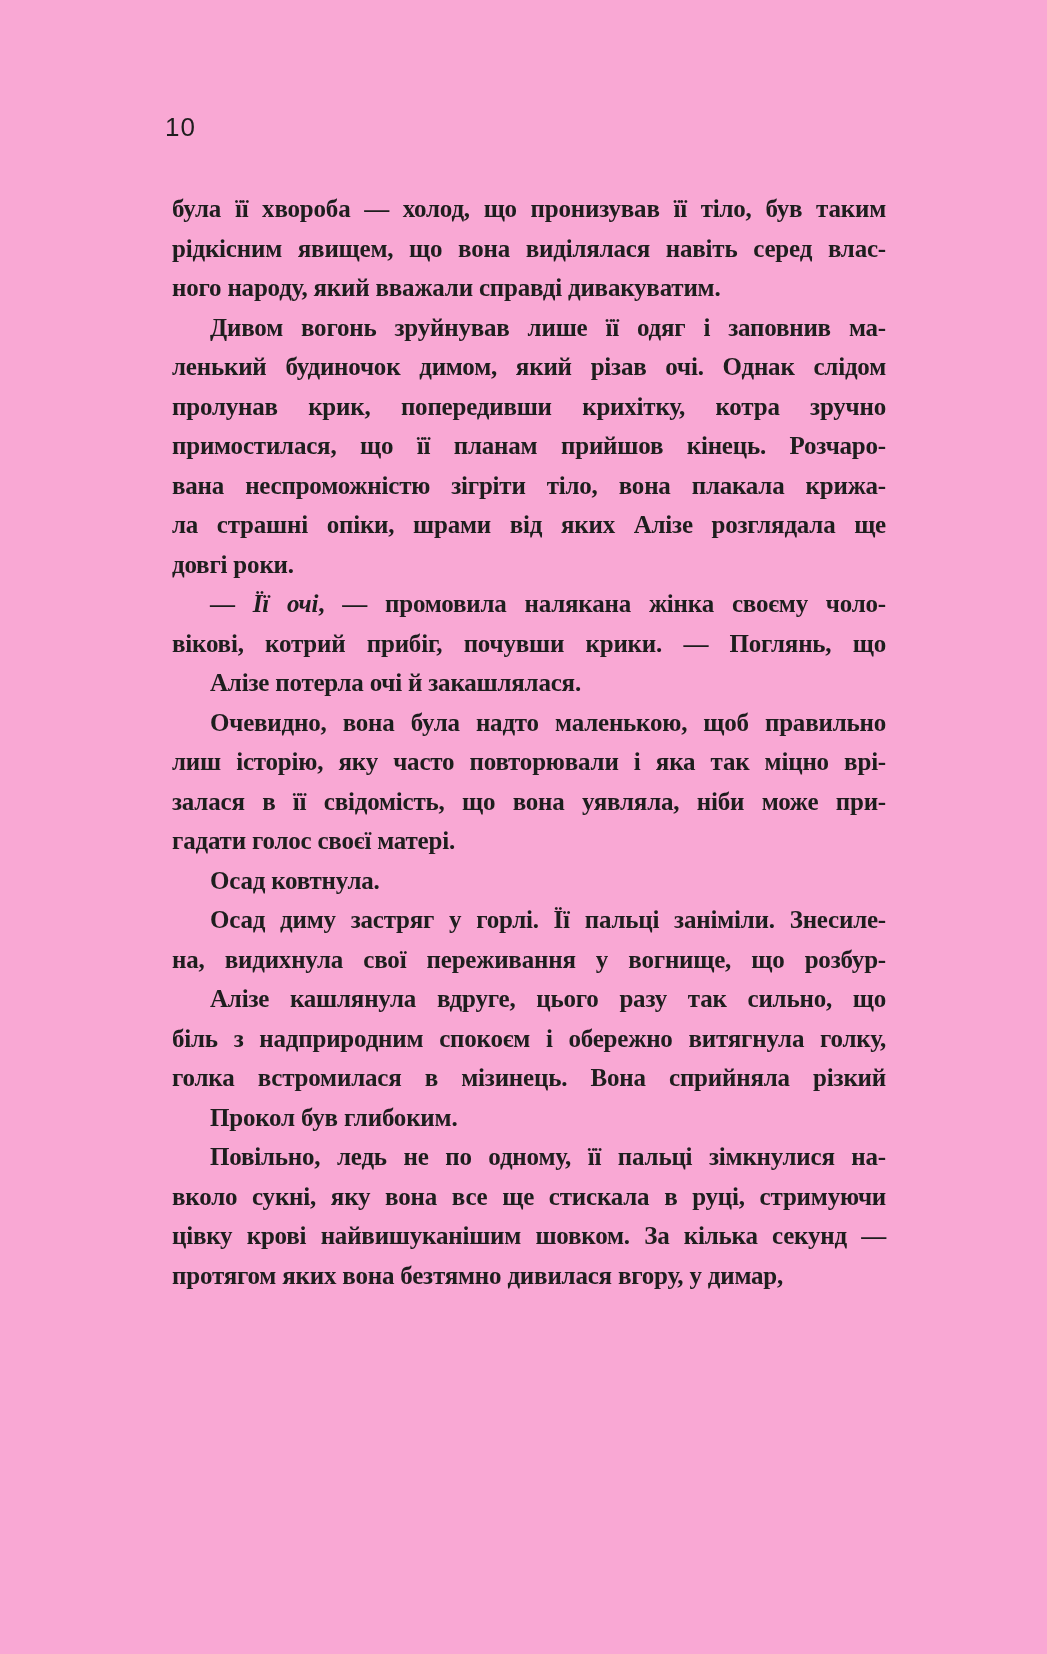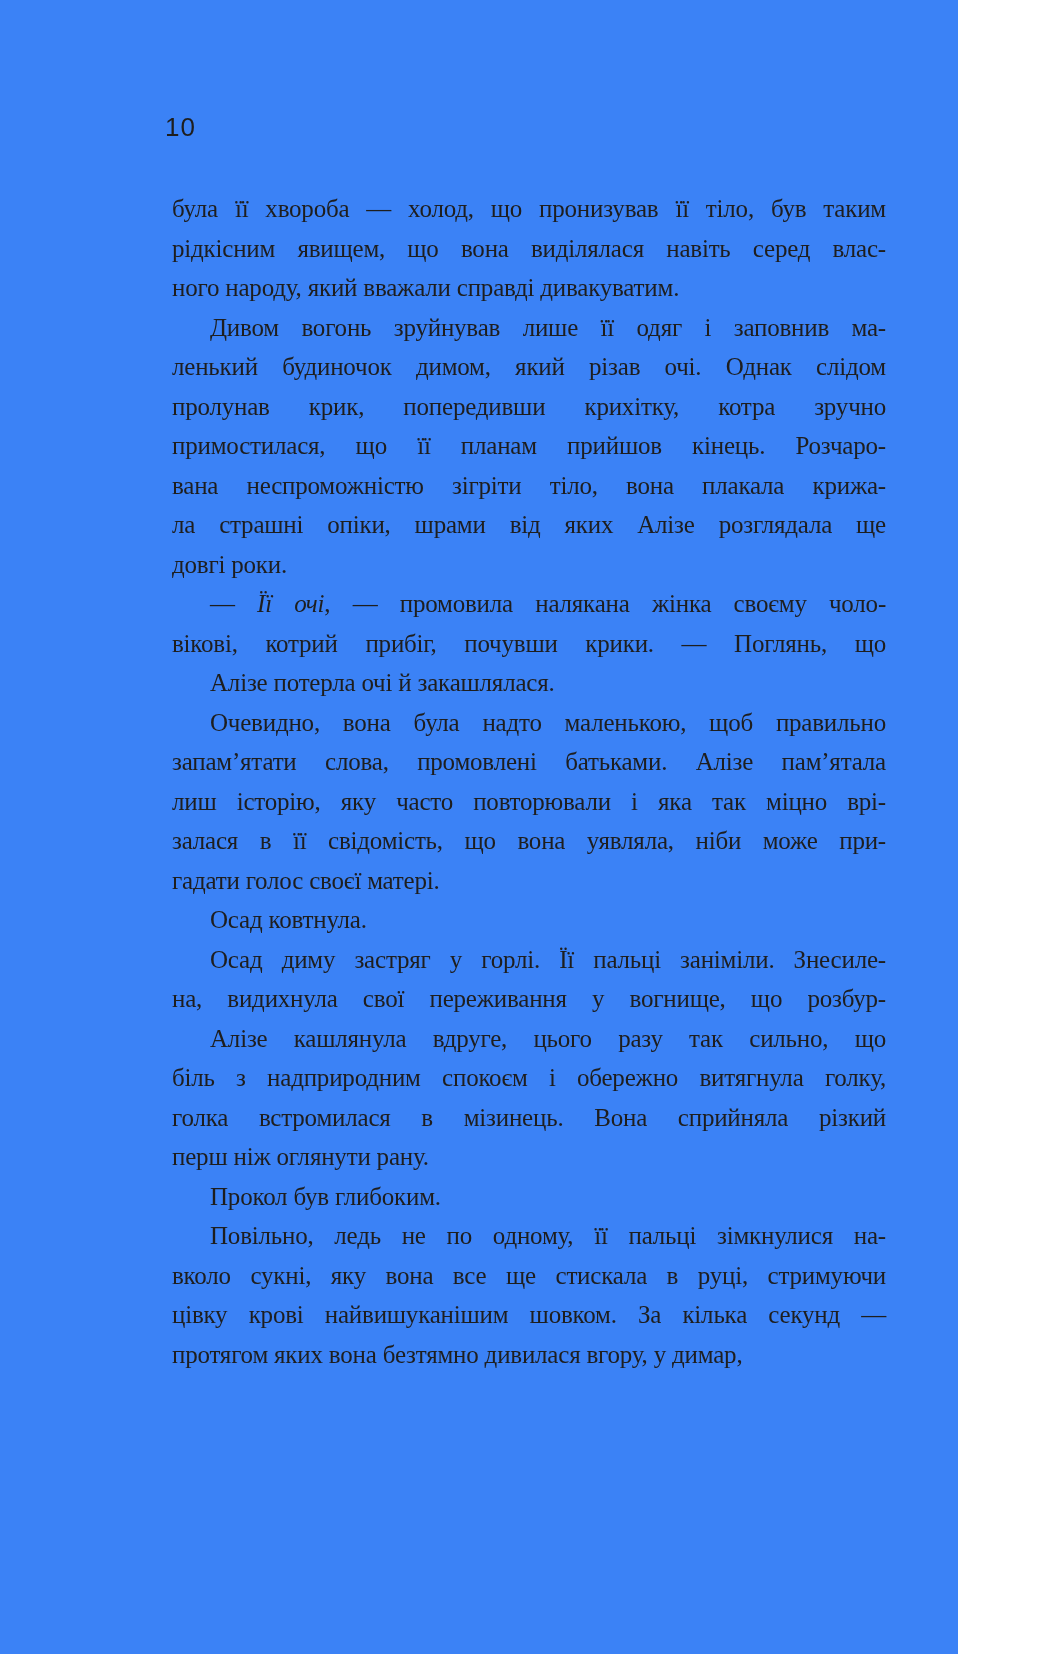--- a/index.html
+++ b/index.html
@@ -4,23 +4,23 @@
 <style>
   * { margin: 0; padding: 0; box-sizing: border-box; }
   html, body {
     width: 1047px;
     height: 1654px;
     background: #ffffff;
     font-family: "Liberation Serif", "DejaVu Serif", serif;
   }
   .page {
     position: relative;
-    width: 958px;
+    width: 1047px;
     height: 1654px;
-    background: #3b82f6;
+    background: #f9a8d4;
     overflow: hidden;
   }
   .page-number {
     position: absolute;
     left: 165px;
     top: 112px;
     font-family: "Liberation Sans", "DejaVu Sans", sans-serif;
     font-size: 26px;
     color: #1e1e1e;
     letter-spacing: 1px;
@@ -33,20 +33,21 @@
     color: #1e1e1e;
     font-size: 25px;
     letter-spacing: -0.2px;
   }
   .line {
     height: 39.5px;
     line-height: 39.5px;
     text-align: left;
     white-space: normal;
     overflow: visible;
+    font-weight: bold;
   }
   .line.justify {
     text-align: justify;
     text-align-last: justify;
     text-justify: inter-word;
   }
   .line.indent {
     text-indent: 38px;
   }
   .italic {
@@ -67,30 +68,28 @@
       <div class="line justify"><span>ленький будиночок димом, який різав очі. Однак слідом</span></div>
       <div class="line justify"><span>пролунав крик, попередивши крихітку, котра зручно</span></div>
       <div class="line justify"><span>примостилася, що її планам прийшов кінець. Розчаро-</span></div>
       <div class="line justify"><span>вана неспроможністю зігріти тіло, вона плакала крижа-</span></div>
       <div class="line justify"><span>ла страшні опіки, шрами від яких Алізе розглядала ще</span></div>
       <div class="line"><span>довгі роки.</span></div>
       <div class="line justify indent"><span>— </span><span class="italic">Її очі</span><span>, — промовила налякана жінка своєму чоло-</span></div>
       <div class="line justify"><span>вікові, котрий прибіг, почувши крики. — Поглянь, що</span></div>
       <div class="line indent"><span>Алізе потерла очі й закашлялася.</span></div>
       <div class="line justify indent"><span>Очевидно, вона була надто маленькою, щоб правильно</span></div>
-      <div class="line justify"><span>запам’ятати слова, промовлені батьками. Алізе пам’ятала</span></div>
       <div class="line justify"><span>лиш історію, яку часто повторювали і яка так міцно врі-</span></div>
       <div class="line justify"><span>залася в її свідомість, що вона уявляла, ніби може при-</span></div>
       <div class="line"><span>гадати голос своєї матері.</span></div>
       <div class="line indent"><span>Осад ковтнула.</span></div>
       <div class="line justify indent"><span>Осад диму застряг у горлі. Її пальці заніміли. Знесиле-</span></div>
       <div class="line justify"><span>на, видихнула свої переживання у вогнище, що розбур-</span></div>
       <div class="line justify indent"><span>Алізе кашлянула вдруге, цього разу так сильно, що</span></div>
       <div class="line justify"><span>біль з надприродним спокоєм і обережно витягнула голку,</span></div>
       <div class="line justify"><span>голка встромилася в мізинець. Вона сприйняла різкий</span></div>
-      <div class="line"><span>перш ніж оглянути рану.</span></div>
       <div class="line indent"><span>Прокол був глибоким.</span></div>
       <div class="line justify indent"><span>Повільно, ледь не по одному, її пальці зімкнулися на-</span></div>
       <div class="line justify"><span>вколо сукні, яку вона все ще стискала в руці, стримуючи</span></div>
       <div class="line justify"><span>цівку крові найвишуканішим шовком. За кілька секунд —</span></div>
       <div class="line"><span>протягом яких вона безтямно дивилася вгору, у димар,</span></div>
     </div>
 </div>
 
 </body></html>

